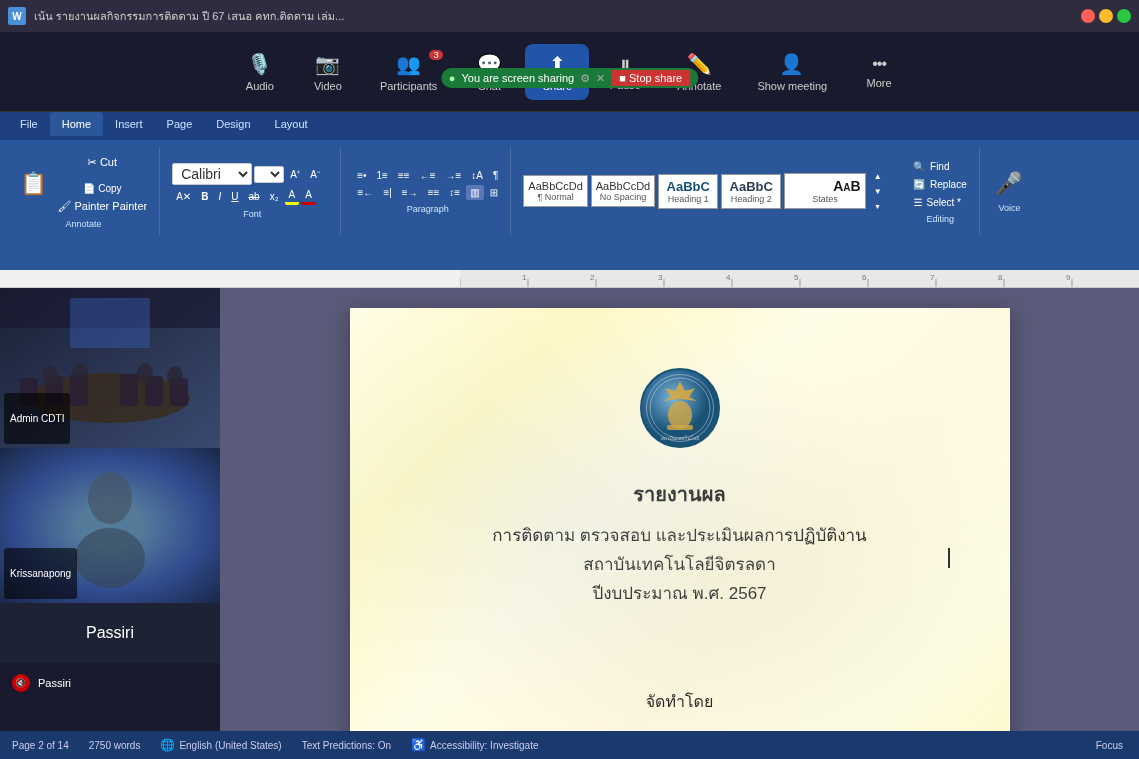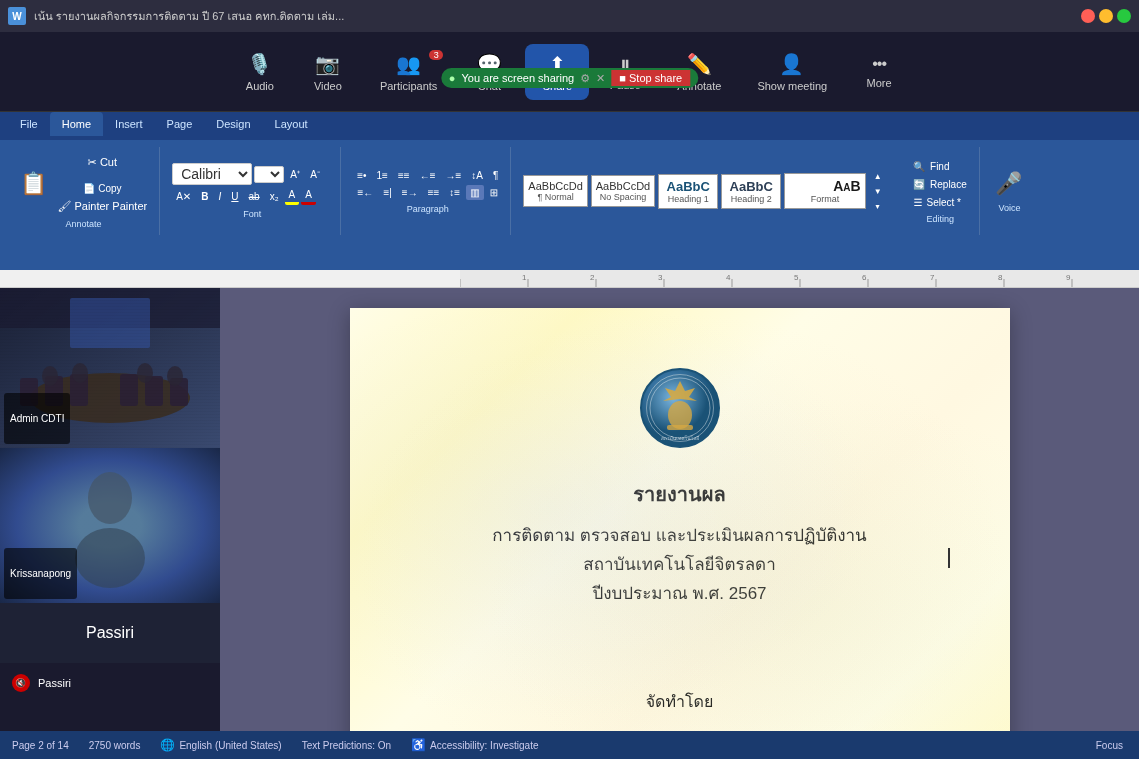--- a/index.html
+++ b/index.html
@@ -540,21 +540,21 @@
         <div style="background:white; padding:4px; border:1px solid #999; font-size:10px; color:#1a5276; min-width:60px; text-align:center; cursor:pointer;">
           <div style="font-size:13px; color:#1a5276; font-weight:bold;">AaBbC</div>
           <div style="font-size:9px; color:#555;">Heading 1</div>
         </div>
         <div style="background:white; padding:4px; border:1px solid #999; font-size:10px; min-width:60px; text-align:center; cursor:pointer;">
           <div style="font-size:13px; color:#2e4057; font-weight:bold;">AaBbC</div>
           <div style="font-size:9px; color:#555;">Heading 2</div>
         </div>
         <div style="background:white; padding:4px; border:1px solid #999; font-size:10px; min-width:50px; text-align:center; cursor:pointer;">
           <div style="font-size:14px; color:#1a1a1a; font-weight:bold; font-variant:small-caps;margin-left:44px;">AaB</div>
-          <div style="font-size:9px; color:#555;">Format</div>
+          <div style="font-size:9px; color:#555;">States</div>
         </div>
       </div>
       <div style="display:flex; flex-direction:column; gap:2px; margin-left:4px; align-self:center;">
         <button class="ribbon-btn" style="font-size:8px;">▲</button>
         <button class="ribbon-btn" style="font-size:8px;">▼</button>
         <button class="ribbon-btn" style="font-size:8px;">▾</button>
       </div>
     </div>
 
     <div class="ribbon-group" style="margin-left:4px;">

